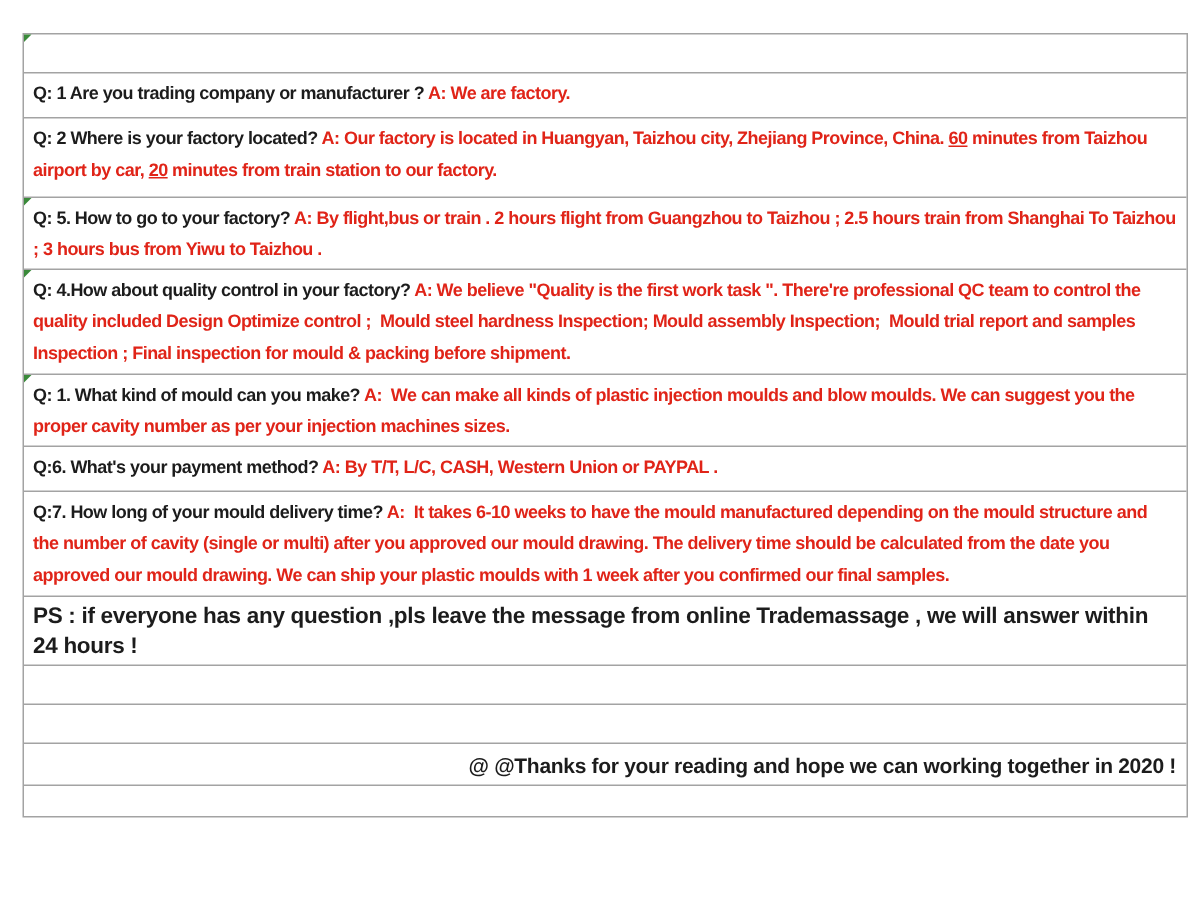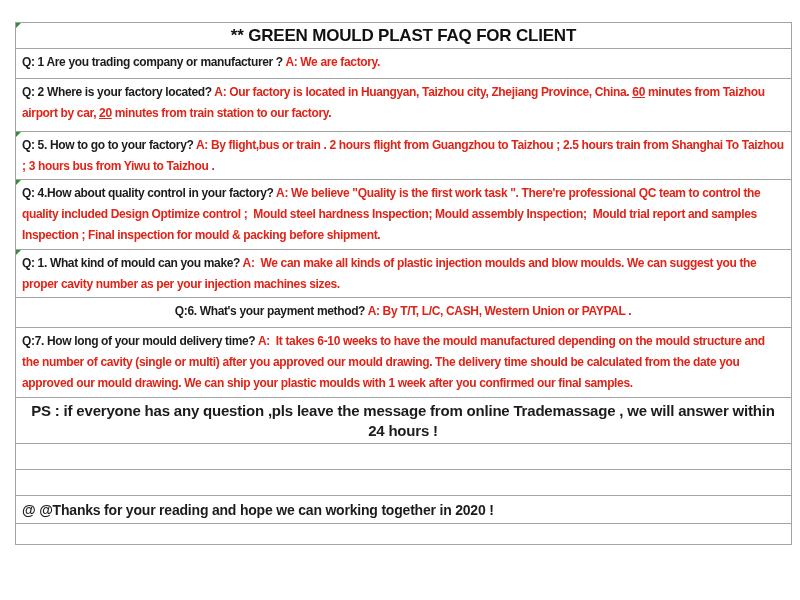--- a/index.html
+++ b/index.html
@@ -40,51 +40,50 @@
   }
   .row-qa{
     font-size:12px;
     letter-spacing:-0.35px;
     line-height:21px;
   }
   .q{color:var(--question);white-space:pre-wrap;}
   .a{color:var(--answer);white-space:pre-wrap;margin-top:44px;}
   .u{text-decoration:underline;}
   .row-note{display:flex;align-items:center;}
-  .note-lg .note-text{font-size:15px;letter-spacing:-0.2px;text-align:center;}
+  .note-lg .note-text{font-size:15px;letter-spacing:-0.2px;}
   .note-md .note-text{font-size:14px;letter-spacing:-0.2px;}
   .note-text{color:var(--question);white-space:pre-wrap;line-height:20px;}
   .row-empty{padding:0;}
   .corner{
     position:absolute;left:0;top:0;width:0;height:0;
     border-top:5px solid var(--marker);
     border-right:5px solid transparent;
   }
 </style>
 </head>
 <body>
 
 <div class="canvas">
   <div class="sheet">
     <div class="row row-title">
       <span class="corner"></span>
-      <span>** GREEN MOULD PLAST FAQ FOR CLIENT</span>
     </div>
     <div id="rows-container">
         <div class="row row-qa" style="min-height: 30px;"><span class="q">Q: 1 Are you trading company or manufacturer ? </span><span class="a">A: We are factory.</span></div>
         <div class="row row-qa" style="min-height: 53px;"><span class="q">Q: 2 Where is your factory located? </span><span class="a">A: Our factory is located in Huangyan, Taizhou city, Zhejiang Province, China. </span><span class="a u">60</span><span class="a"> minutes from Taizhou airport by car, </span><span class="a u">20</span><span class="a"> minutes from train station to our factory.</span></div>
         <div class="row row-qa" style="min-height: 46px;"><span class="corner"></span><span class="q">Q: 5. How to go to your factory? </span><span class="a">A: By flight,bus or train . 2 hours flight from Guangzhou to Taizhou ; 2.5 hours train from Shanghai To Taizhou ; 3 hours bus from Yiwu to Taizhou .</span></div>
         <div class="row row-qa" style="min-height: 70px;"><span class="corner"></span><span class="q">Q: 4.How about quality control in your factory? </span><span class="a">A: We believe "Quality is the first work task ". There're professional QC team to control the quality included Design Optimize control ;  Mould steel hardness Inspection; Mould assembly Inspection;  Mould trial report and samples Inspection ; Final inspection for mould &amp; packing before shipment.</span></div>
         <div class="row row-qa" style="min-height: 41px;"><span class="corner"></span><span class="q">Q: 1. What kind of mould can you make? </span><span class="a">A:  We can make all kinds of plastic injection moulds and blow moulds. We can suggest you the proper cavity number as per your injection machines sizes.</span></div>
-        <div class="row row-qa" style="min-height: 30px; text-align: center;"><span class="q">Q:6. What's your payment method? </span><span class="a">A: By T/T, L/C, CASH, Western Union or PAYPAL .</span></div>
+        <div class="row row-qa" style="min-height: 30px;"><span class="q">Q:6. What's your payment method? </span><span class="a">A: By T/T, L/C, CASH, Western Union or PAYPAL .</span></div>
         <div class="row row-qa" style="min-height: 70px;"><span class="q">Q:7. How long of your mould delivery time? </span><span class="a">A:  It takes 6-10 weeks to have the mould manufactured depending on the mould structure and the number of cavity (single or multi) after you approved our mould drawing. The delivery time should be calculated from the date you approved our mould drawing. We can ship your plastic moulds with 1 week after you confirmed our final samples.</span></div>
         <div class="row row-note note-lg" style="min-height: 30px;">
           <span class="note-text">PS : if everyone has any question ,pls leave the message from online Trademassage , we will answer within  24 hours !</span>
         </div>
         <div class="row row-empty" style="min-height: 26px;"></div>
         <div class="row row-empty" style="min-height: 26px;"></div>
-        <div class="row row-note note-md" style="min-height: 28px;">
+        <div class="row row-note note-md" style="min-height: 28px; justify-content: flex-end;">
           <span class="note-text">@ @Thanks for your reading and hope we can working together in 2020 !</span>
         </div>
         <div class="row row-empty" style="min-height: 20px;"></div>
       </div>
   </div>
 </div>
 
 </body></html>

